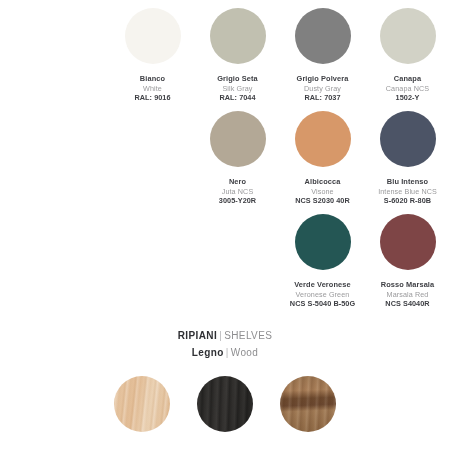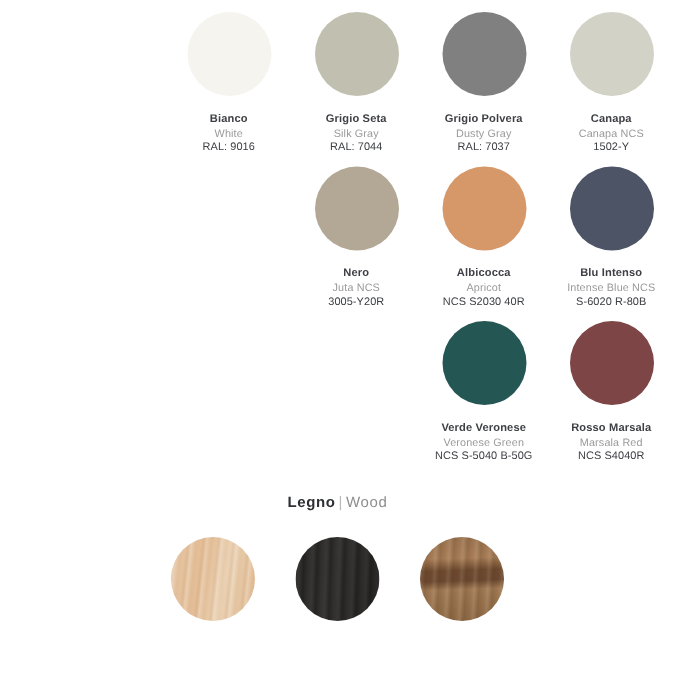--- a/index.html
+++ b/index.html
@@ -59,21 +59,21 @@
   .name-en {
     font-size: 7.2px;
     color: #9a9a9c;
     font-weight: 400;
     letter-spacing: 0.1px;
     white-space: nowrap;
   }
   .code {
     font-size: 7.3px;
     color: #3f4045;
-    font-weight: 400;
+    font-weight: 700;
     letter-spacing: 0.05px;
     white-space: nowrap;
   }
 
   
   .section-heading {
     width: 450px;
     text-align: center;
     margin-top: 18px;
   }
@@ -207,21 +207,21 @@
         <div class="code">3005-Y20R</div>
       </div>
     </div>
 
 
 
     <div class="swatch">
       <span class="chip" style="background:#D79869"></span>
       <div class="labels">
         <div class="name-it">Albicocca</div>
-        <div class="name-en">Apricot</div>
+        <div class="name-en">Visone</div>
         <div class="code">NCS S2030 40R</div>
       </div>
     </div>
 
     <div class="swatch">
       <span class="chip" style="background:#4C5466"></span>
       <div class="labels">
         <div class="name-it">Blu Intenso</div>
         <div class="name-en">Intense Blue NCS</div>
         <div class="code">S-6020 R-80B</div>
@@ -246,20 +246,23 @@
       <div class="labels">
         <div class="name-it">Rosso Marsala</div>
         <div class="name-en">Marsala Red</div>
         <div class="code">NCS S4040R</div>
       </div>
     </div>
 
   </div>
 
   <div class="section-heading">
+    <div class="heading-line heading-main">
+      <span class="strong">RIPIANI</span><span class="sep">|</span><span class="light">SHELVES</span>
+    </div>
     <div class="heading-line heading-sub">
       <span class="strong">Legno</span><span class="sep">|</span><span class="light">Wood</span>
     </div>
   </div>
 
   <div class="wood-row">
 
     <div class="wood-swatch">
       <span class="wood-chip wood-oak"></span>
     </div>

